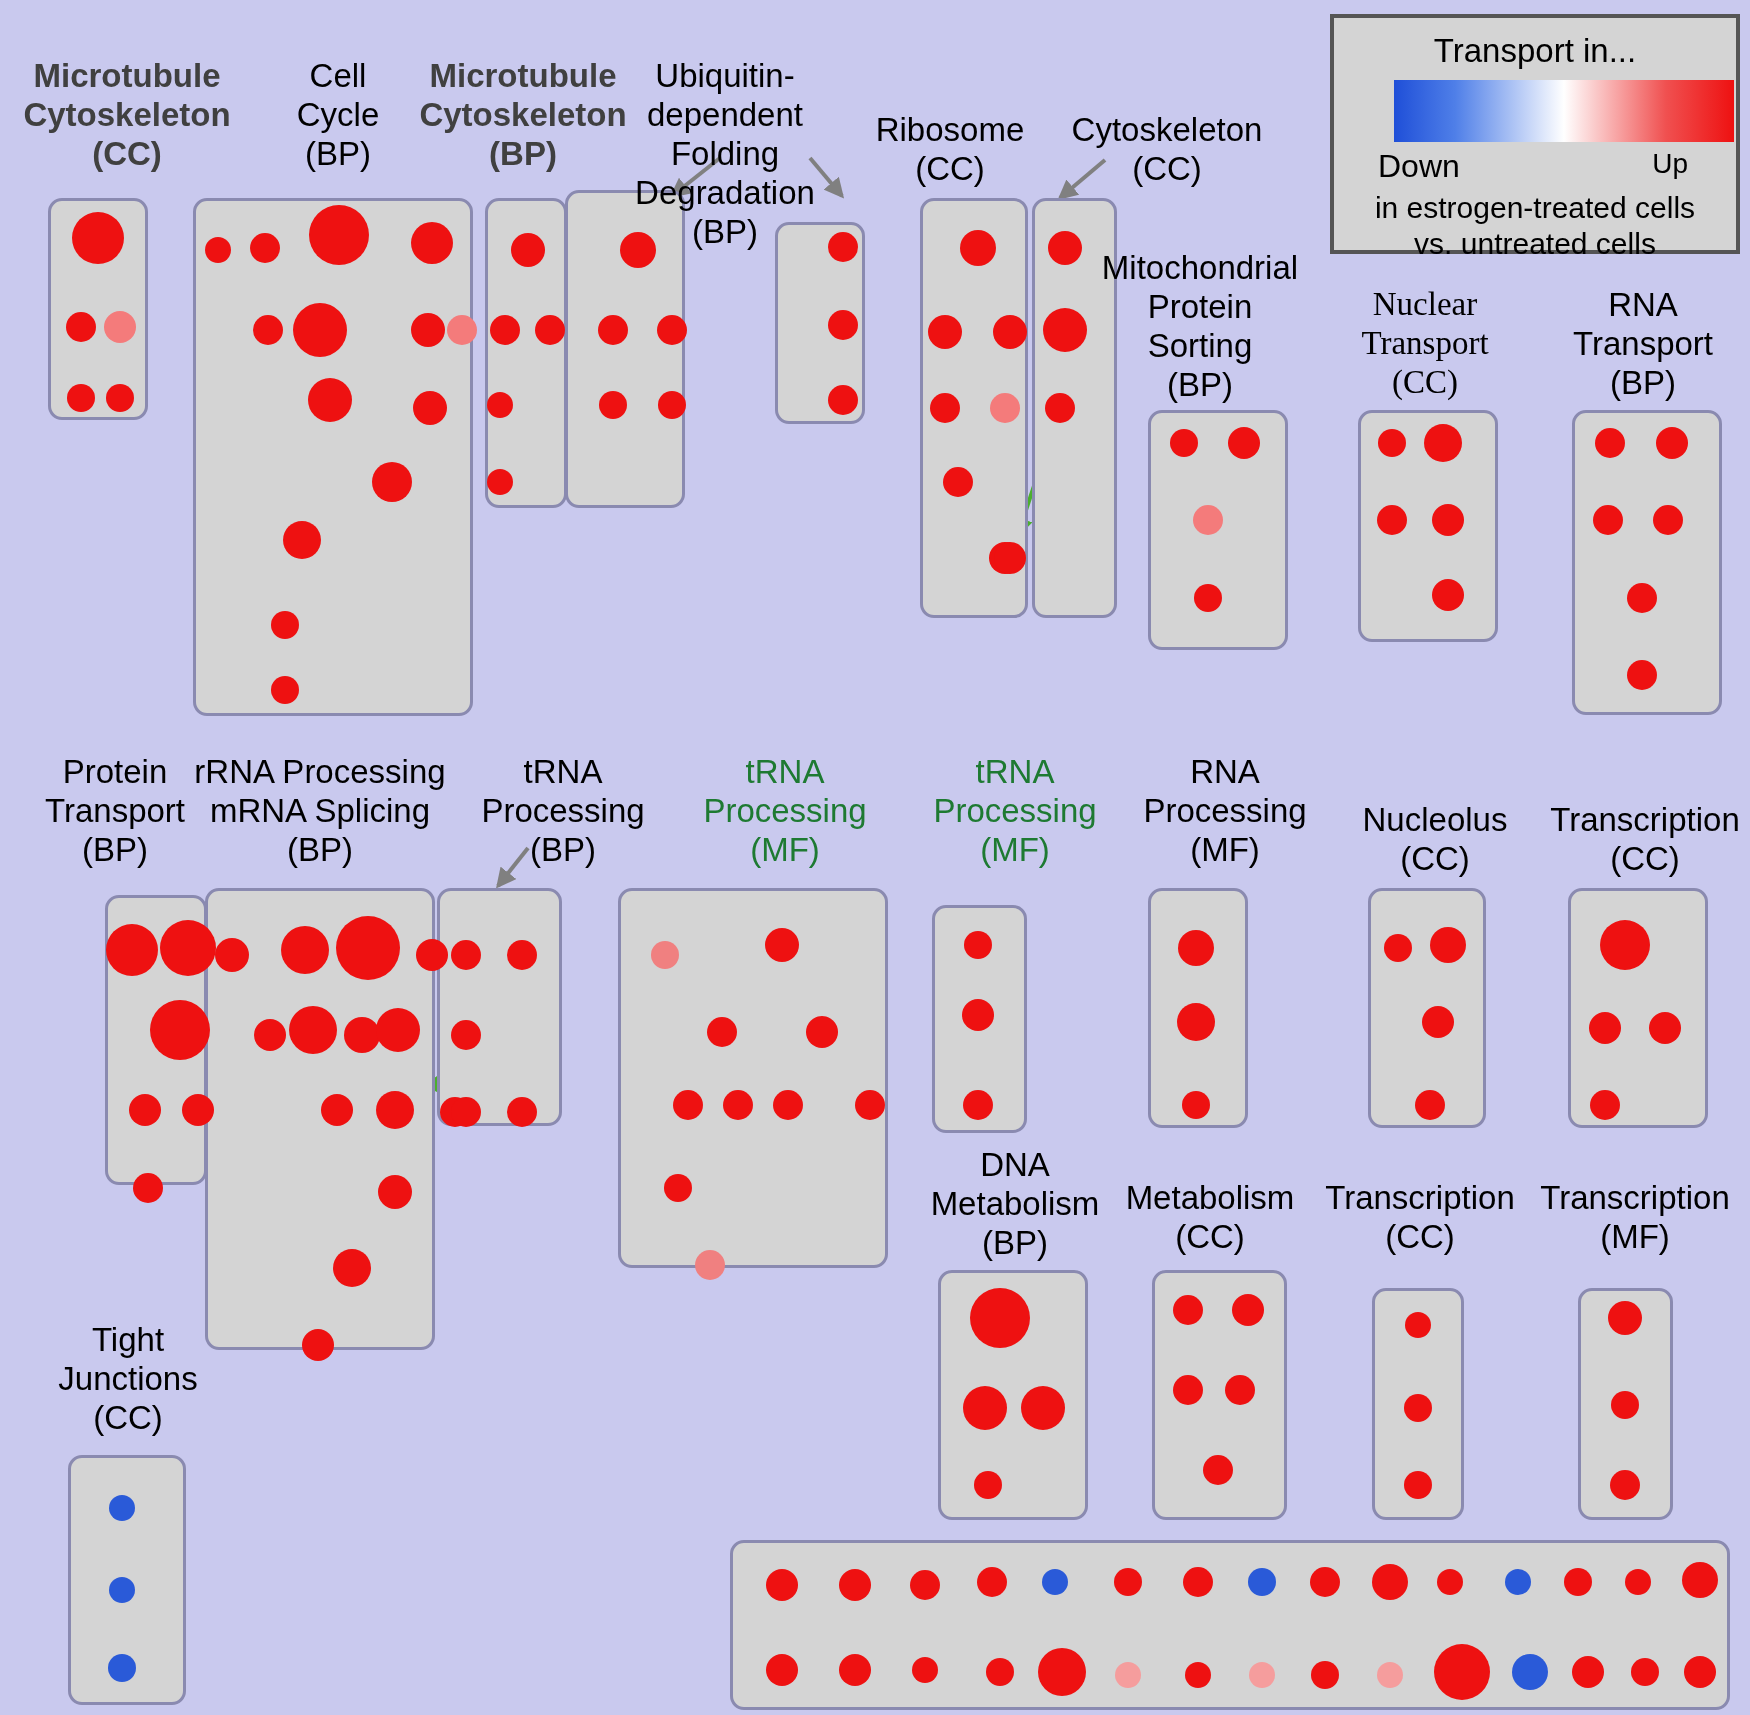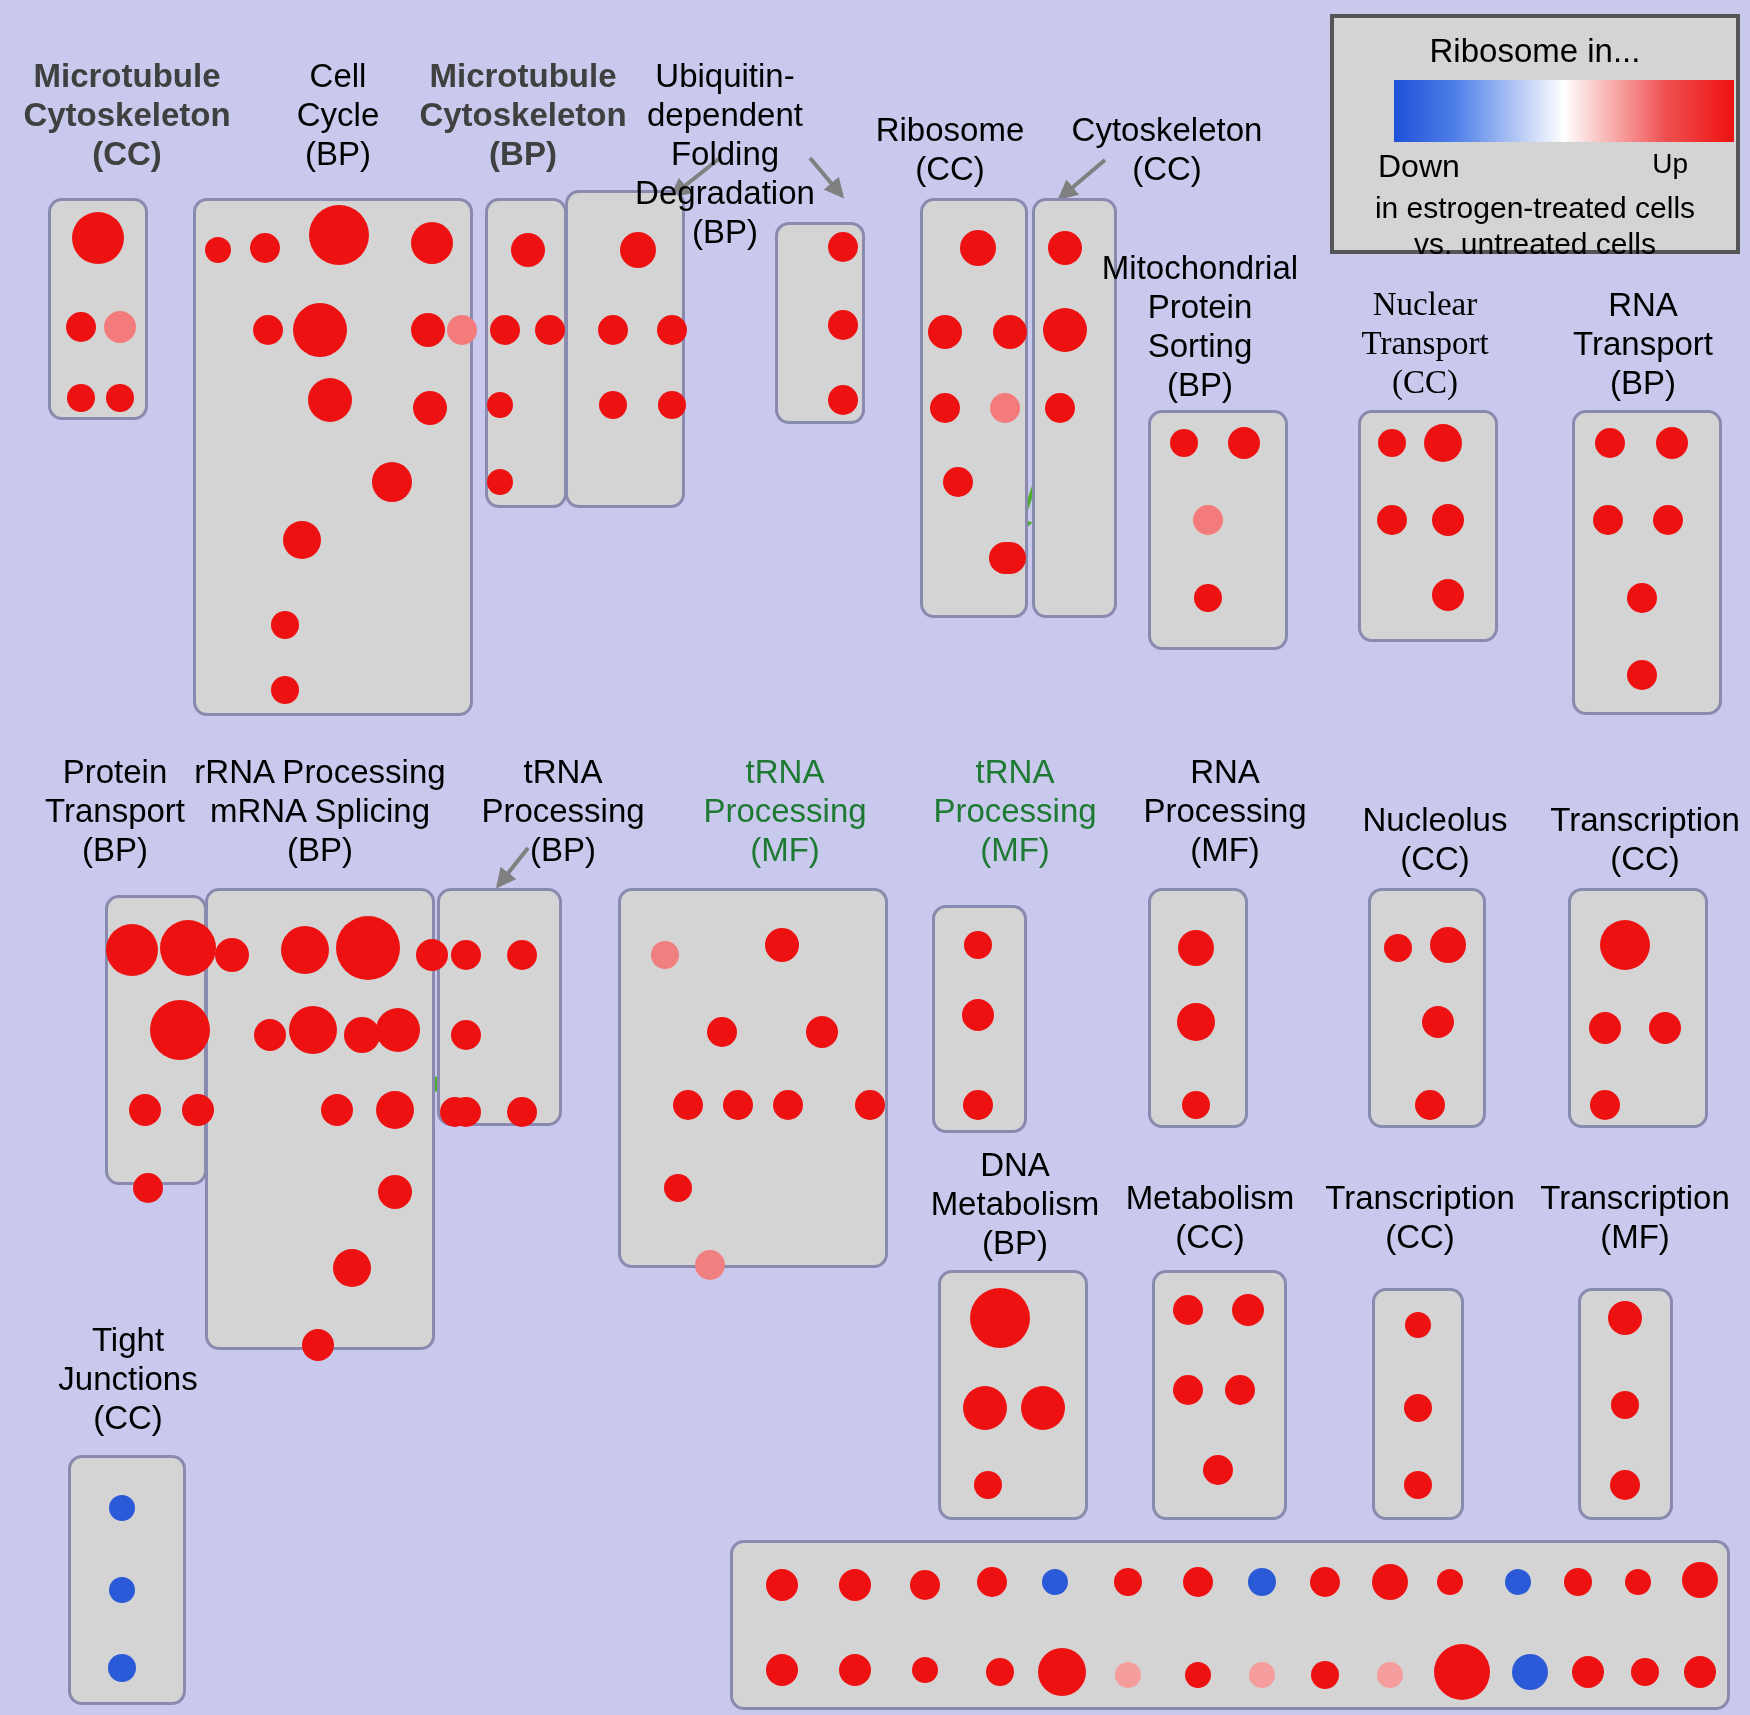--- a/index.html
+++ b/index.html
@@ -429,21 +429,21 @@
 (CC)</div>
       <div class="label" style="left: 1530px; top: 1178px; width: 210px;">Transcription
 (MF)</div>
       <div class="label" style="left: 38px; top: 1320px; width: 180px;">Tight
 Junctions
 (CC)</div>
     </div>
 
 
   <div class="legend" style="left:1330px;top:14px;width:410px;height:240px;">
-    <div class="legend-title">Ribosome in...</div>
+    <div class="legend-title">Transport in...</div>
     <div class="legend-bar"></div>
     <div class="legend-down">Down</div>
     <div class="legend-up">Up</div>
     <div class="legend-sub">in estrogen-treated cells
 vs. untreated cells</div>
   </div>
 
 </div>
 
 </body></html>

